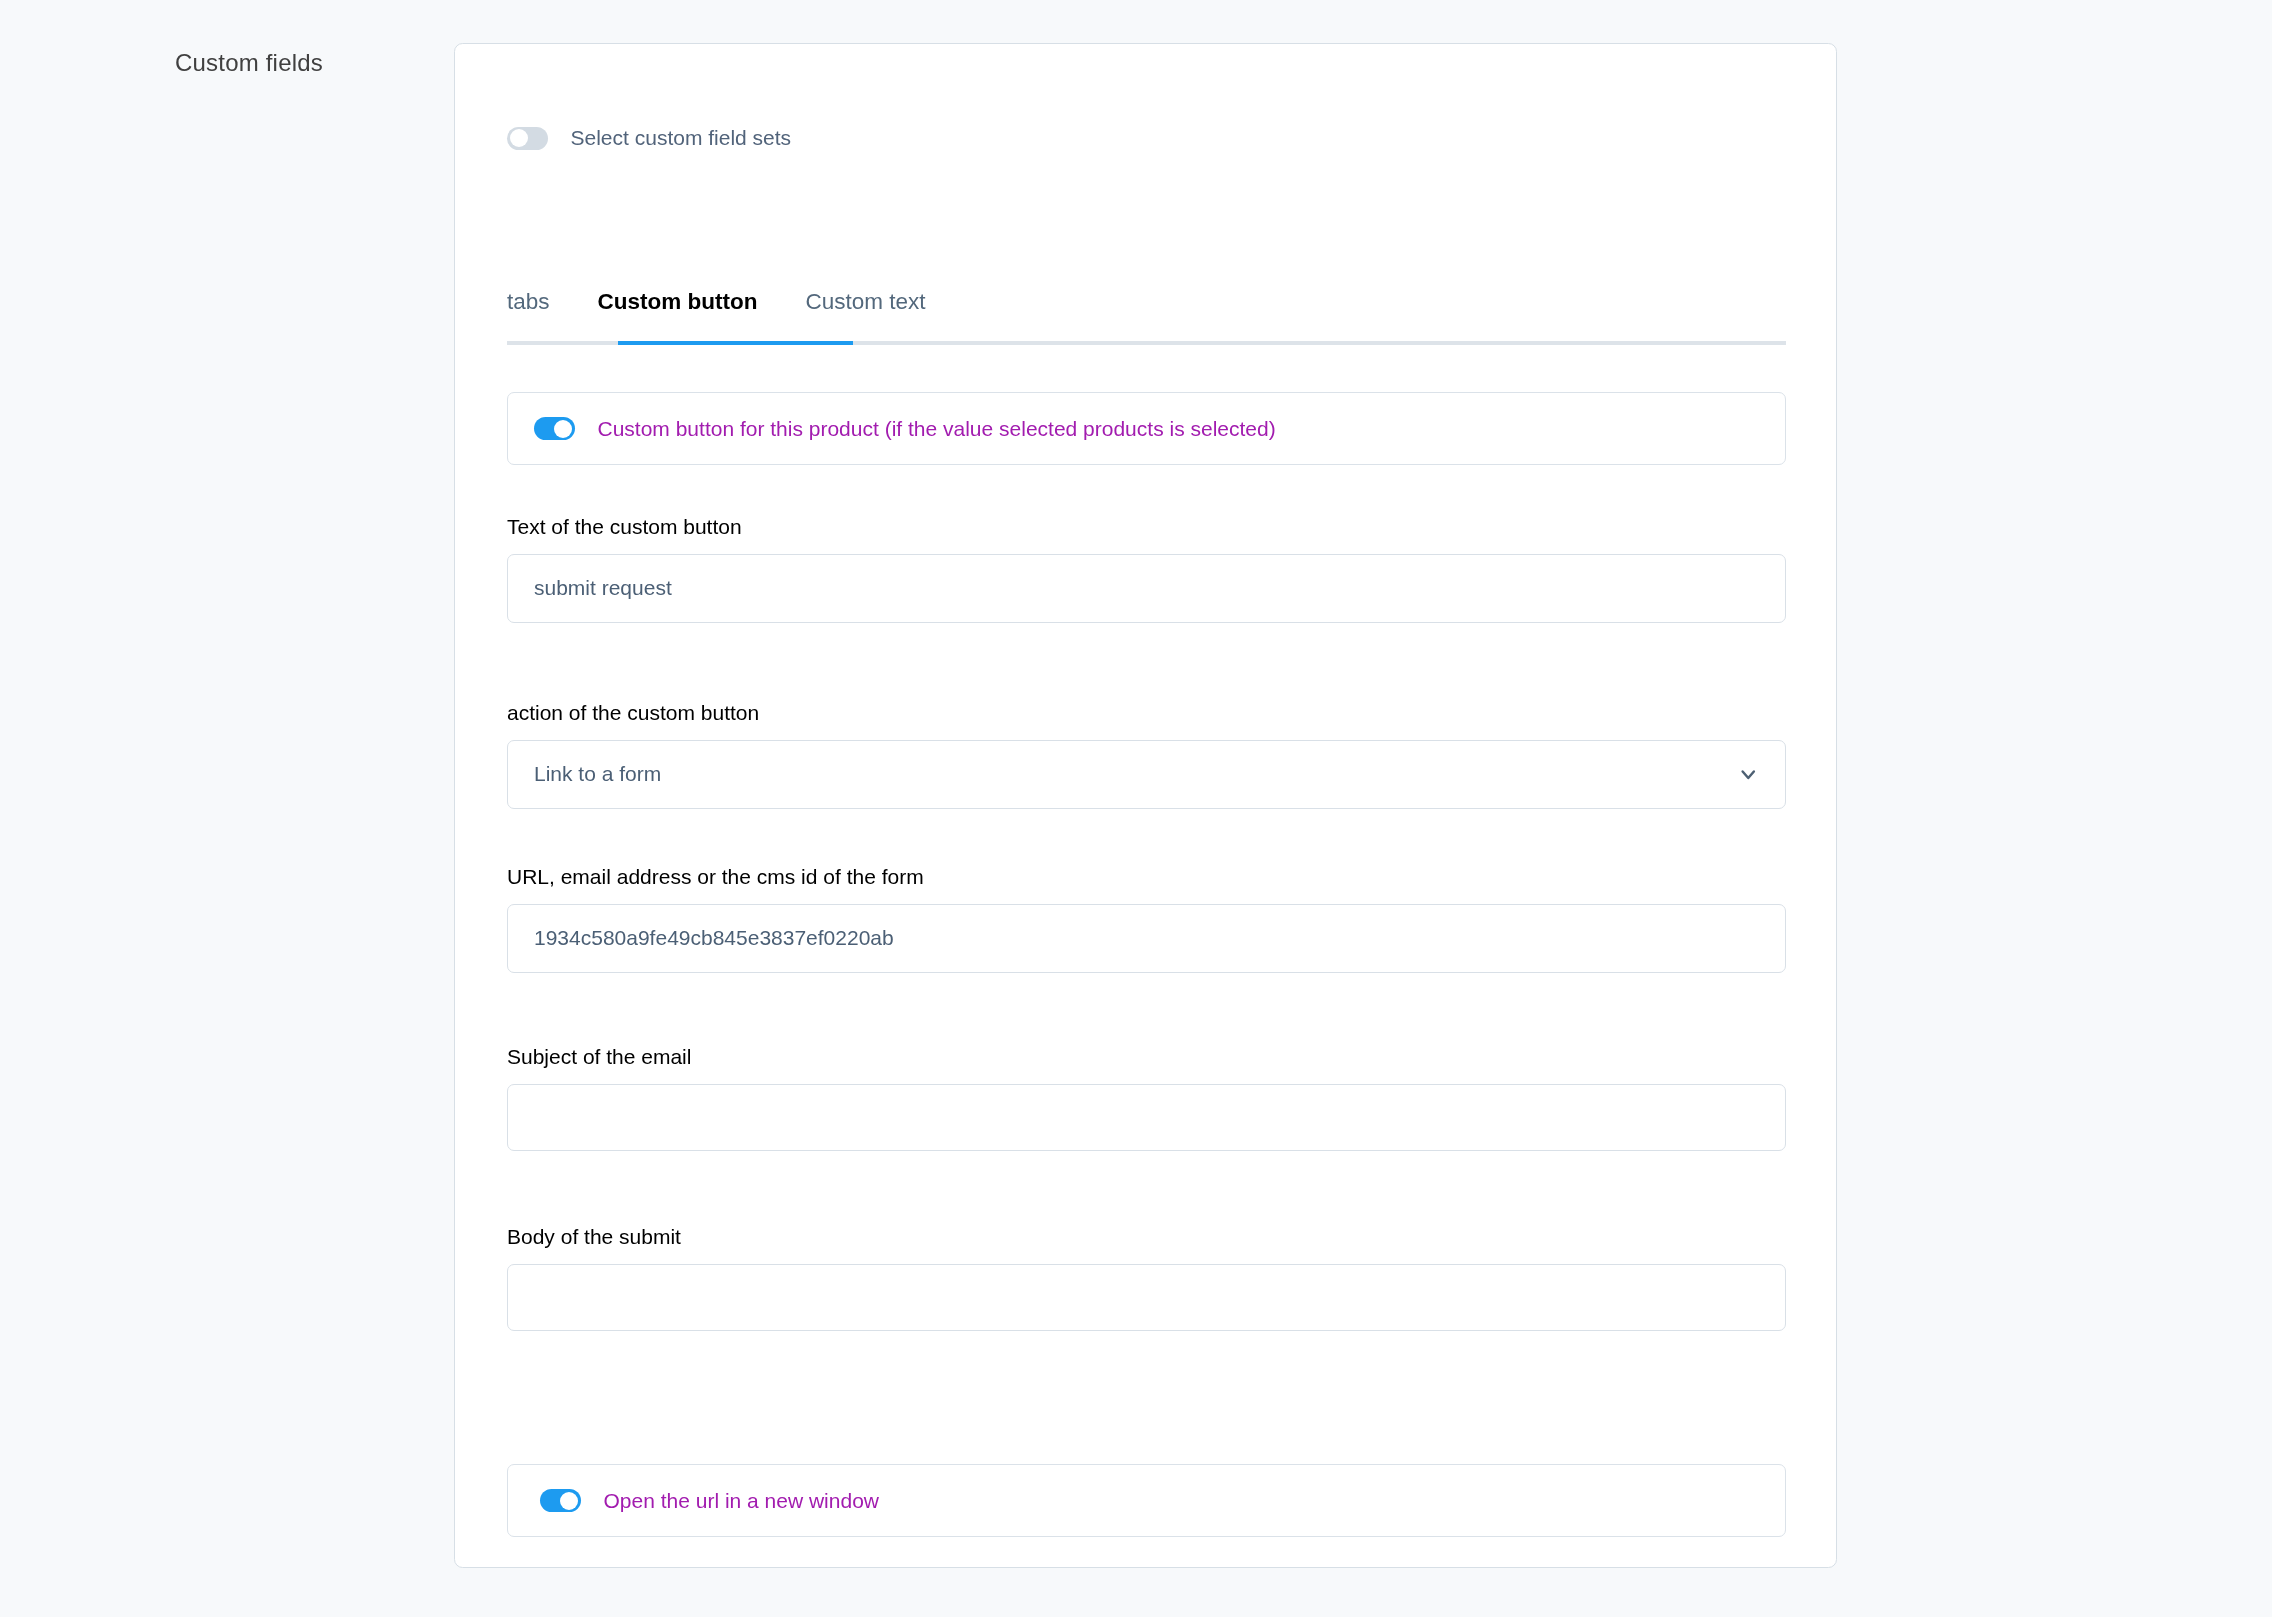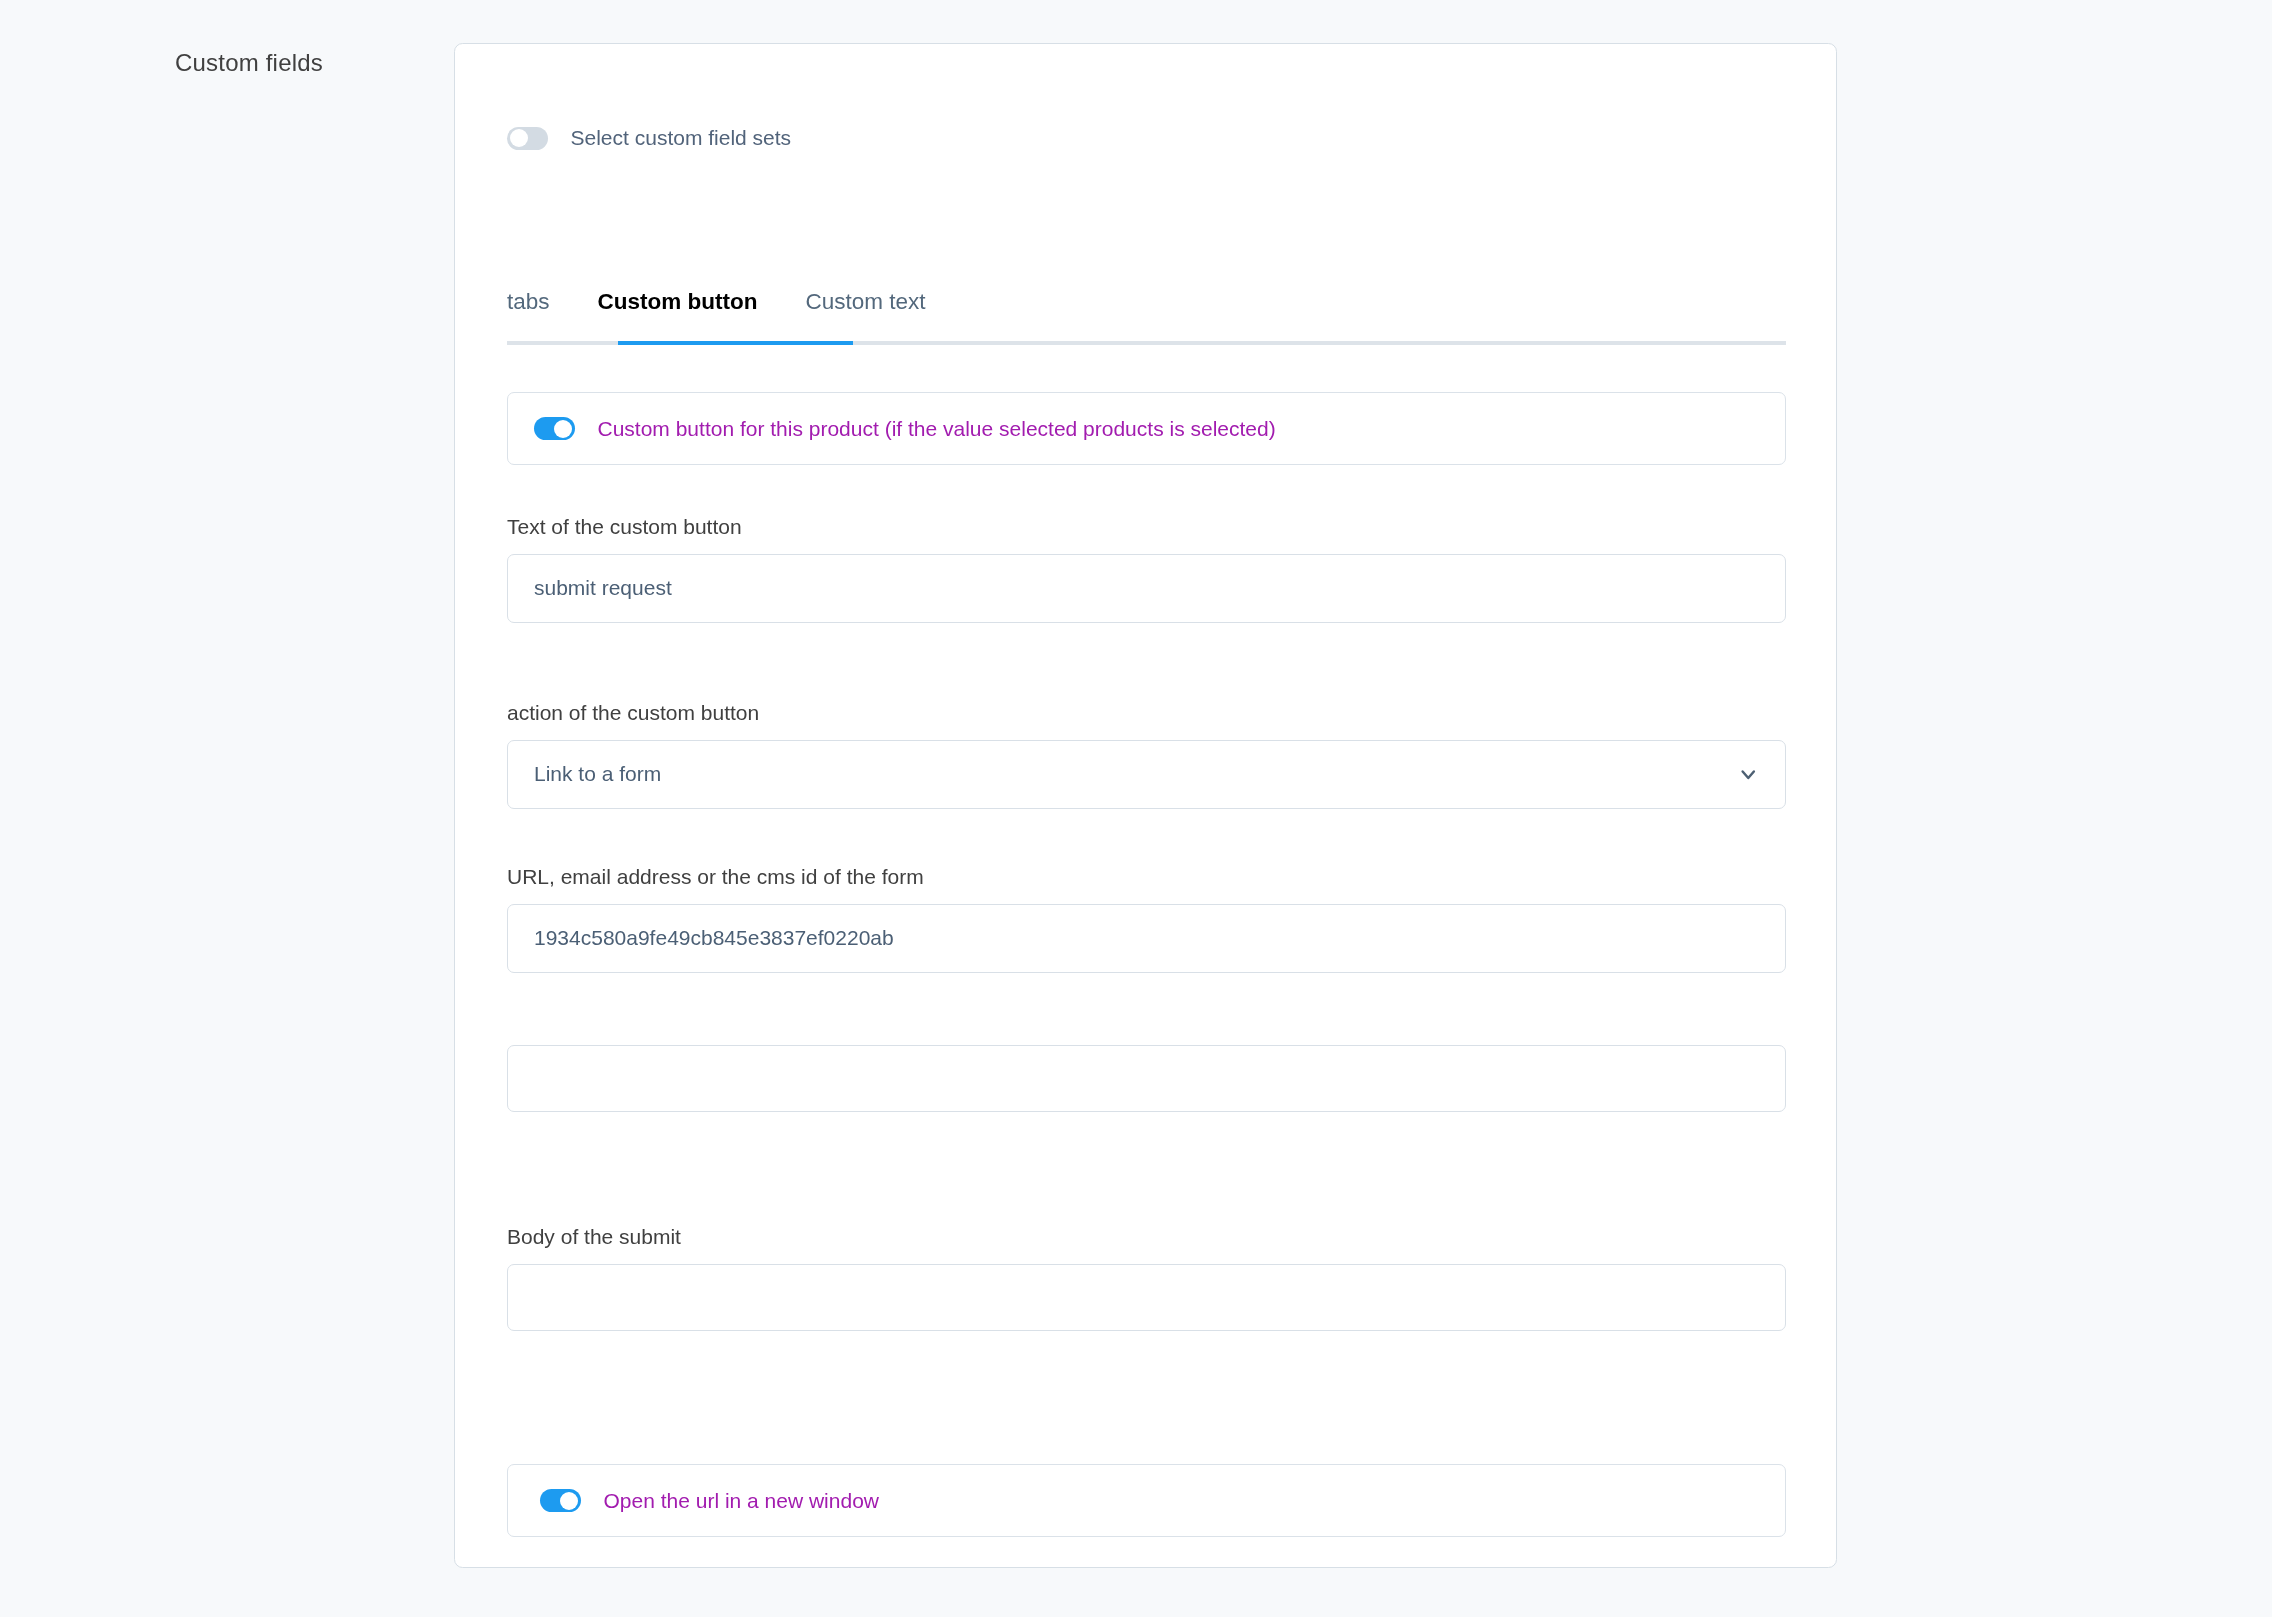--- a/index.html
+++ b/index.html
@@ -150,21 +150,21 @@
   #toggle-new-window    { top: 1420px; padding-left: 32px; }
 
   
   .field {
     position: absolute;
     left: 52px;
     width: 1279px;
   }
   .field-label {
     font-size: 21px;
-    color: #404040;
+    color: #000000;
     margin-bottom: 14.7px;
     white-space: nowrap;
   }
   .field-input {
     width: 100%;
     height: 69px;
     background: #ffffff;
     border: 1.7px solid #d9e0e7;
     border-radius: 7px;
     display: flex;
@@ -255,20 +255,21 @@
     </div>
 
     <div class="field" id="field-url">
       <div class="field-label">URL, email address or the cms id of the form</div>
       <div class="field-input">
         <span class="value">1934c580a9fe49cb845e3837ef0220ab</span>
       </div>
     </div>
 
     <div class="field" id="field-subject">
+      <div class="field-label">Subject of the email</div>
       <div class="field-input">
         <span class="value"></span>
       </div>
     </div>
 
     <div class="field" id="field-body">
       <div class="field-label">Body of the submit</div>
       <div class="field-input">
         <span class="value"></span>
       </div>

